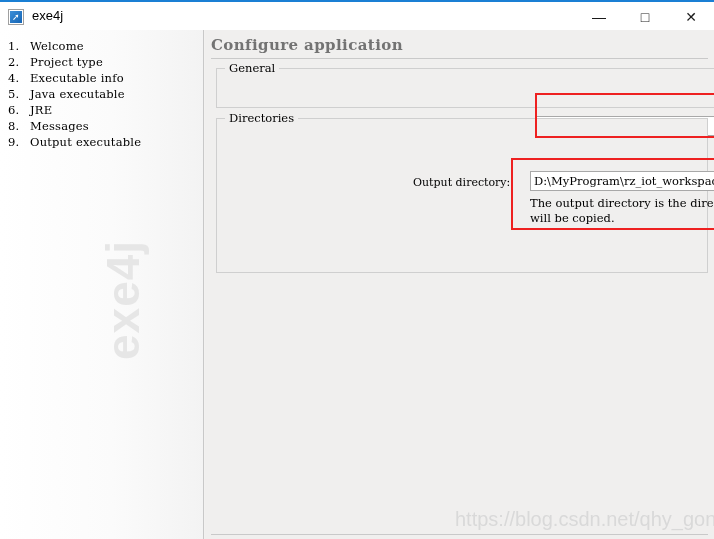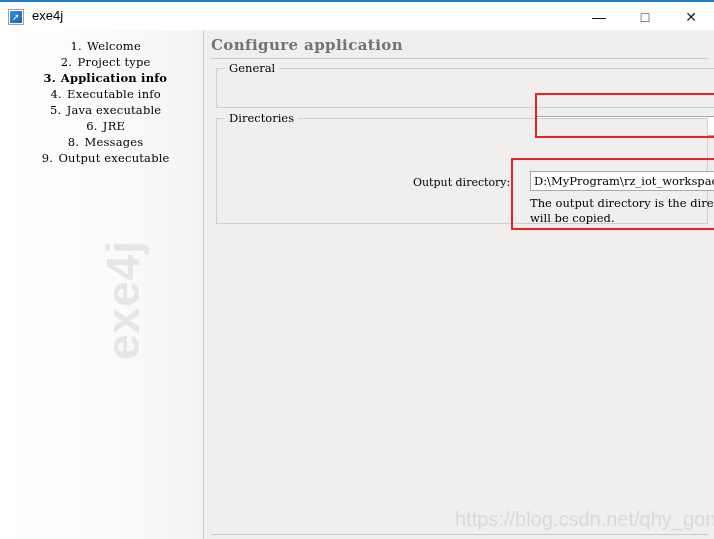--- a/index.html
+++ b/index.html
@@ -65,21 +65,20 @@
     position:absolute;left:8px;top:8px;width:190px;
     list-style:none;margin:0;padding:0;
   }
   #step-list li{
     font-family:"DejaVu Serif", serif;
     font-size:11.5px;
     color:#000000;
     height:16px;line-height:16px;
     white-space:nowrap;
     letter-spacing:0.2px;
-    text-align:center;
   }
   #step-list li.active{font-weight:bold;}
   #step-list li .num{display:inline-block;width:22px;}
 
   
   #side-watermark{
     position:absolute;left:96px;top:330px;
     font-family:"Liberation Sans", sans-serif;
     font-size:46px;font-weight:bold;color:#e6e6e6;
     transform:rotate(-90deg);transform-origin:0 0;
@@ -110,21 +109,21 @@
     box-sizing:border-box;
   }
   .group-legend{
     position:absolute;top:-8px;left:8px;
     background:#f0efee;
     padding:0 4px;
     font-family:"DejaVu Serif", serif;
     font-size:11.5px;color:#000000;
   }
   #group-general{left:11px;top:38px;width:556px;height:40px;}
-  #group-directories{left:11px;top:88px;width:492px;height:106px;}
+  #group-directories{left:11px;top:88px;width:492px;height:155px;}
 
   .field-label{
     position:absolute;
     font-family:"DejaVu Serif", serif;
     font-size:11px;color:#000000;
     white-space:nowrap;
   }
   .textinput{
     position:absolute;
     background:#ffffff;
@@ -190,21 +189,20 @@
   <div class="winbtn" id="btn-close">✕</div>
   <div id="titlebar-underline"></div>
 </div>
 
 <div id="content">
 
   <div id="sidebar">
     <ul id="step-list">
         <li><span class="num">1.</span><span>Welcome</span></li>
         <li><span class="num">2.</span><span>Project type</span></li>
-        <li class="active"><span class="num">3.</span><span>Application info</span></li>
         <li><span class="num">4.</span><span>Executable info</span></li>
         <li><span class="num">5.</span><span>Java executable</span></li>
         <li><span class="num">6.</span><span>JRE</span></li>
         <li><span class="num">8.</span><span>Messages</span></li>
         <li><span class="num">9.</span><span>Output executable</span></li>
       </ul>
     <div id="side-watermark">exe4j</div>
   </div>
   <div id="sidebar-divider"></div>
 

